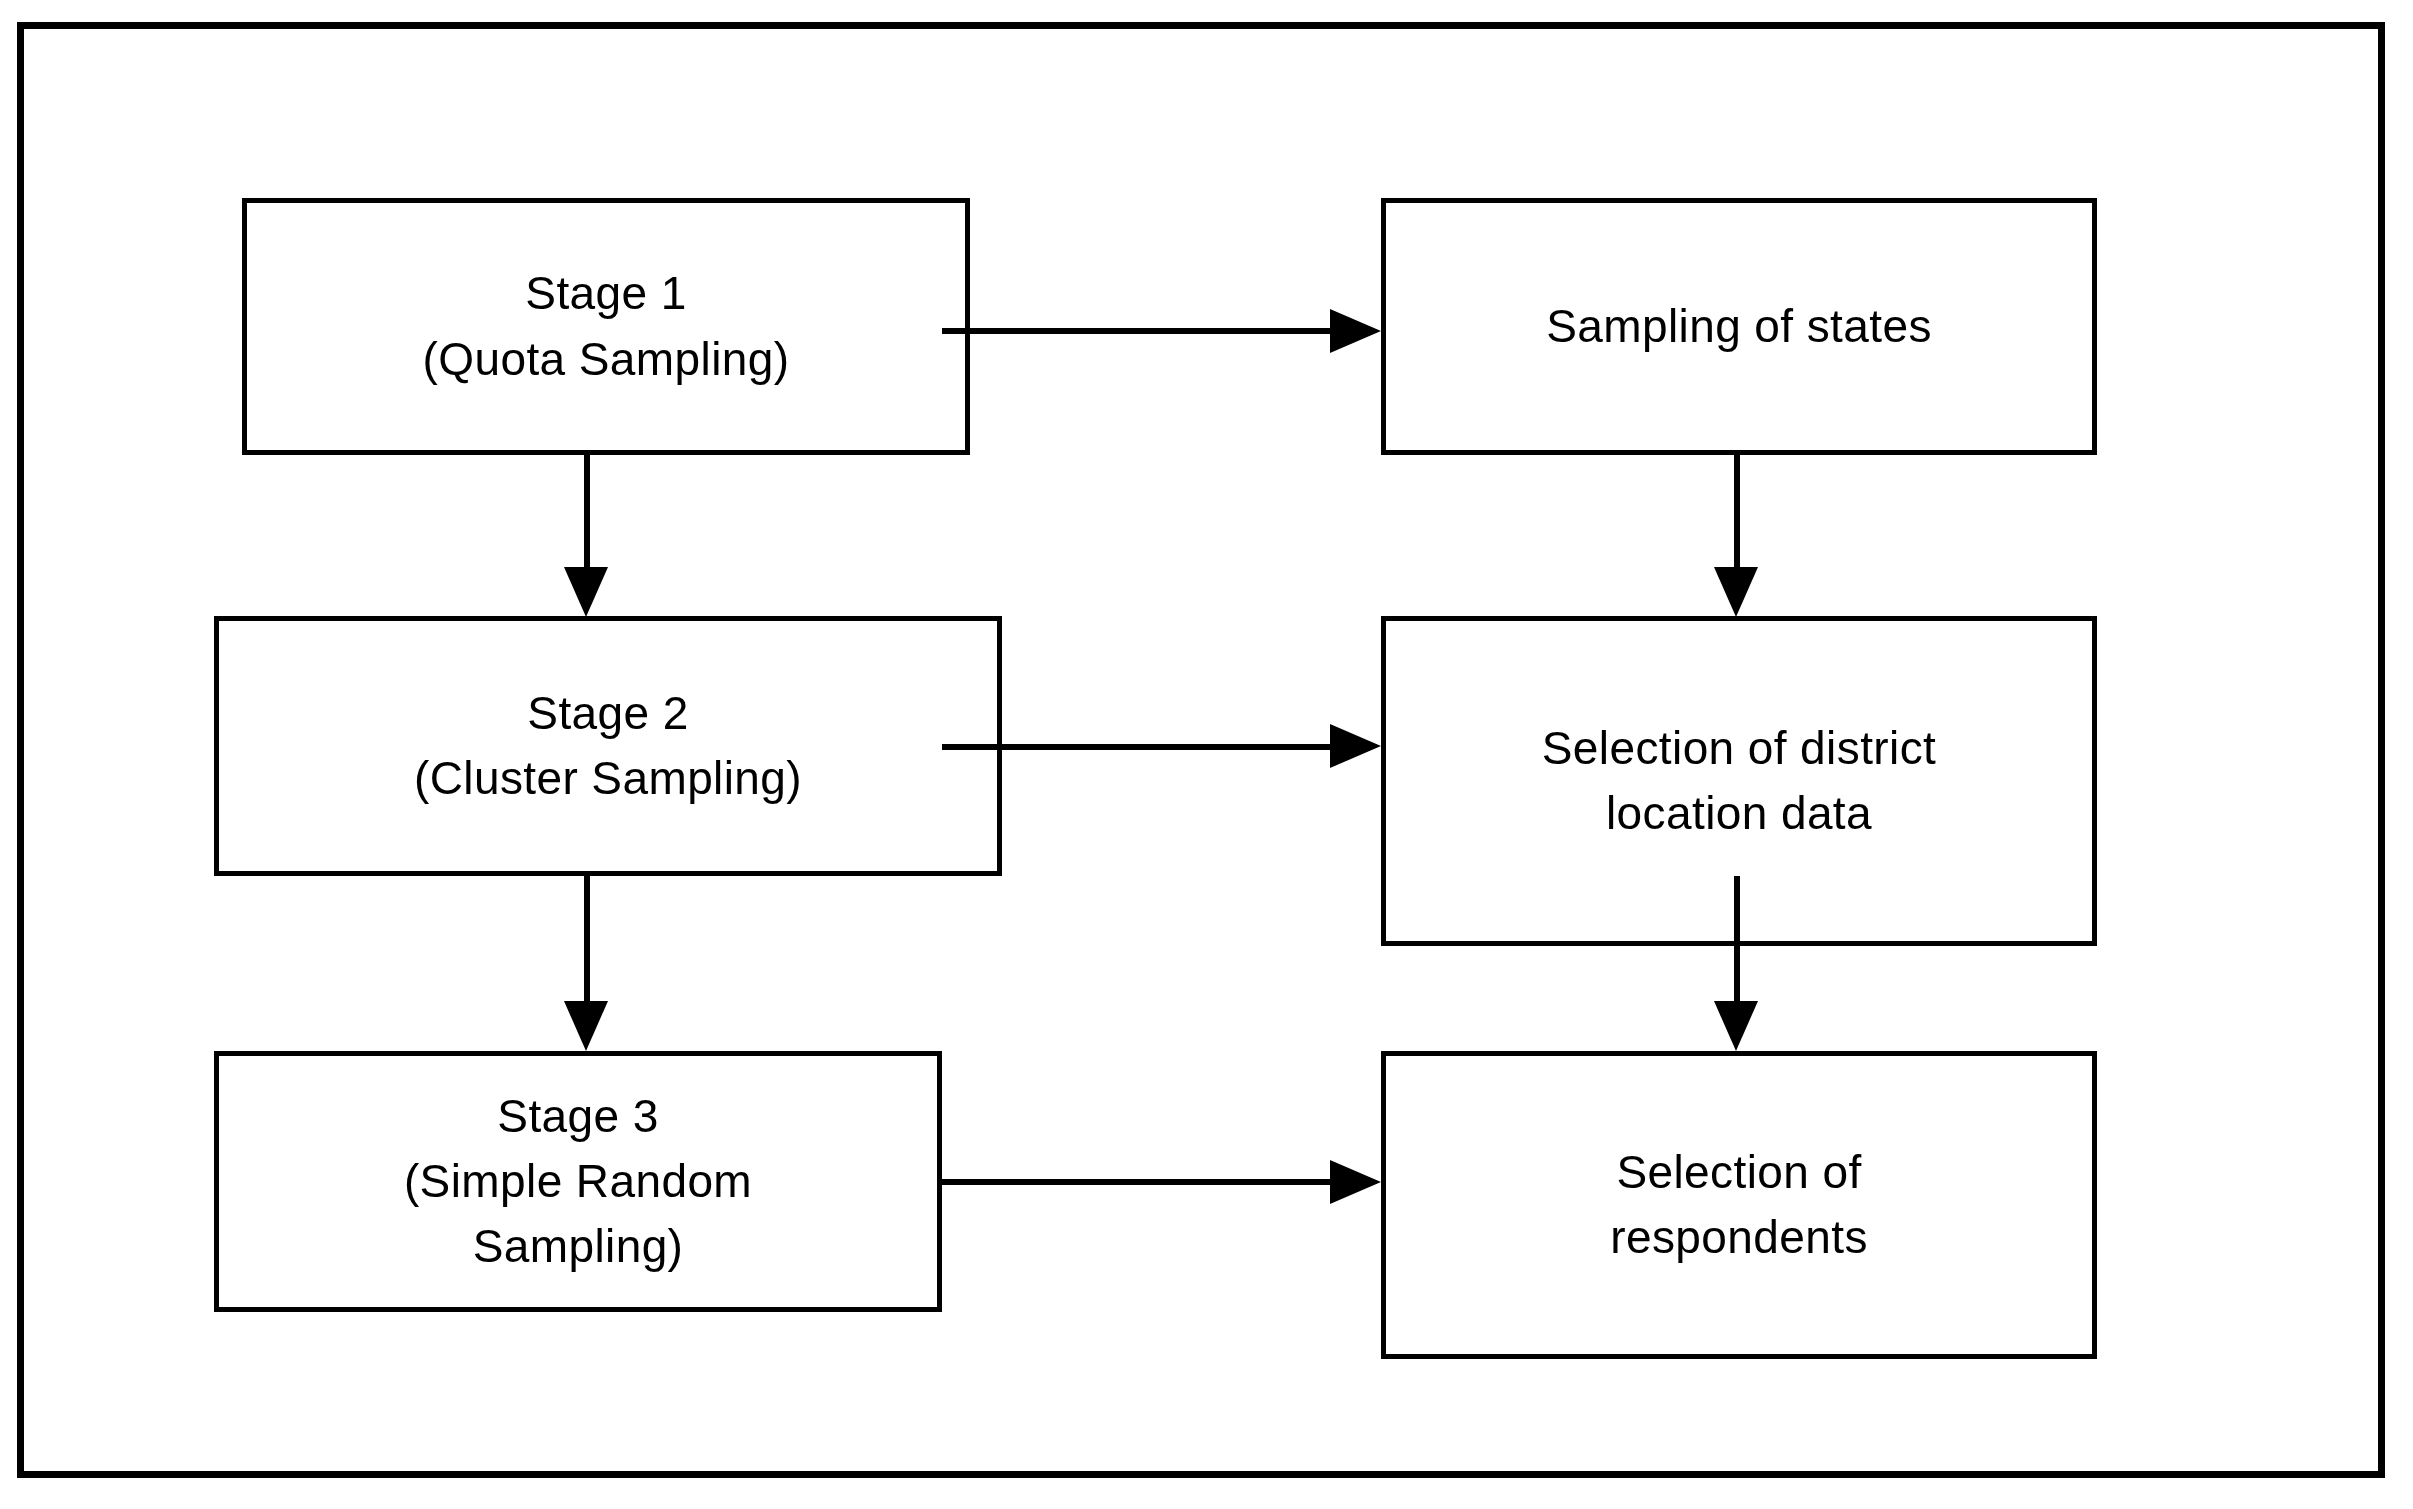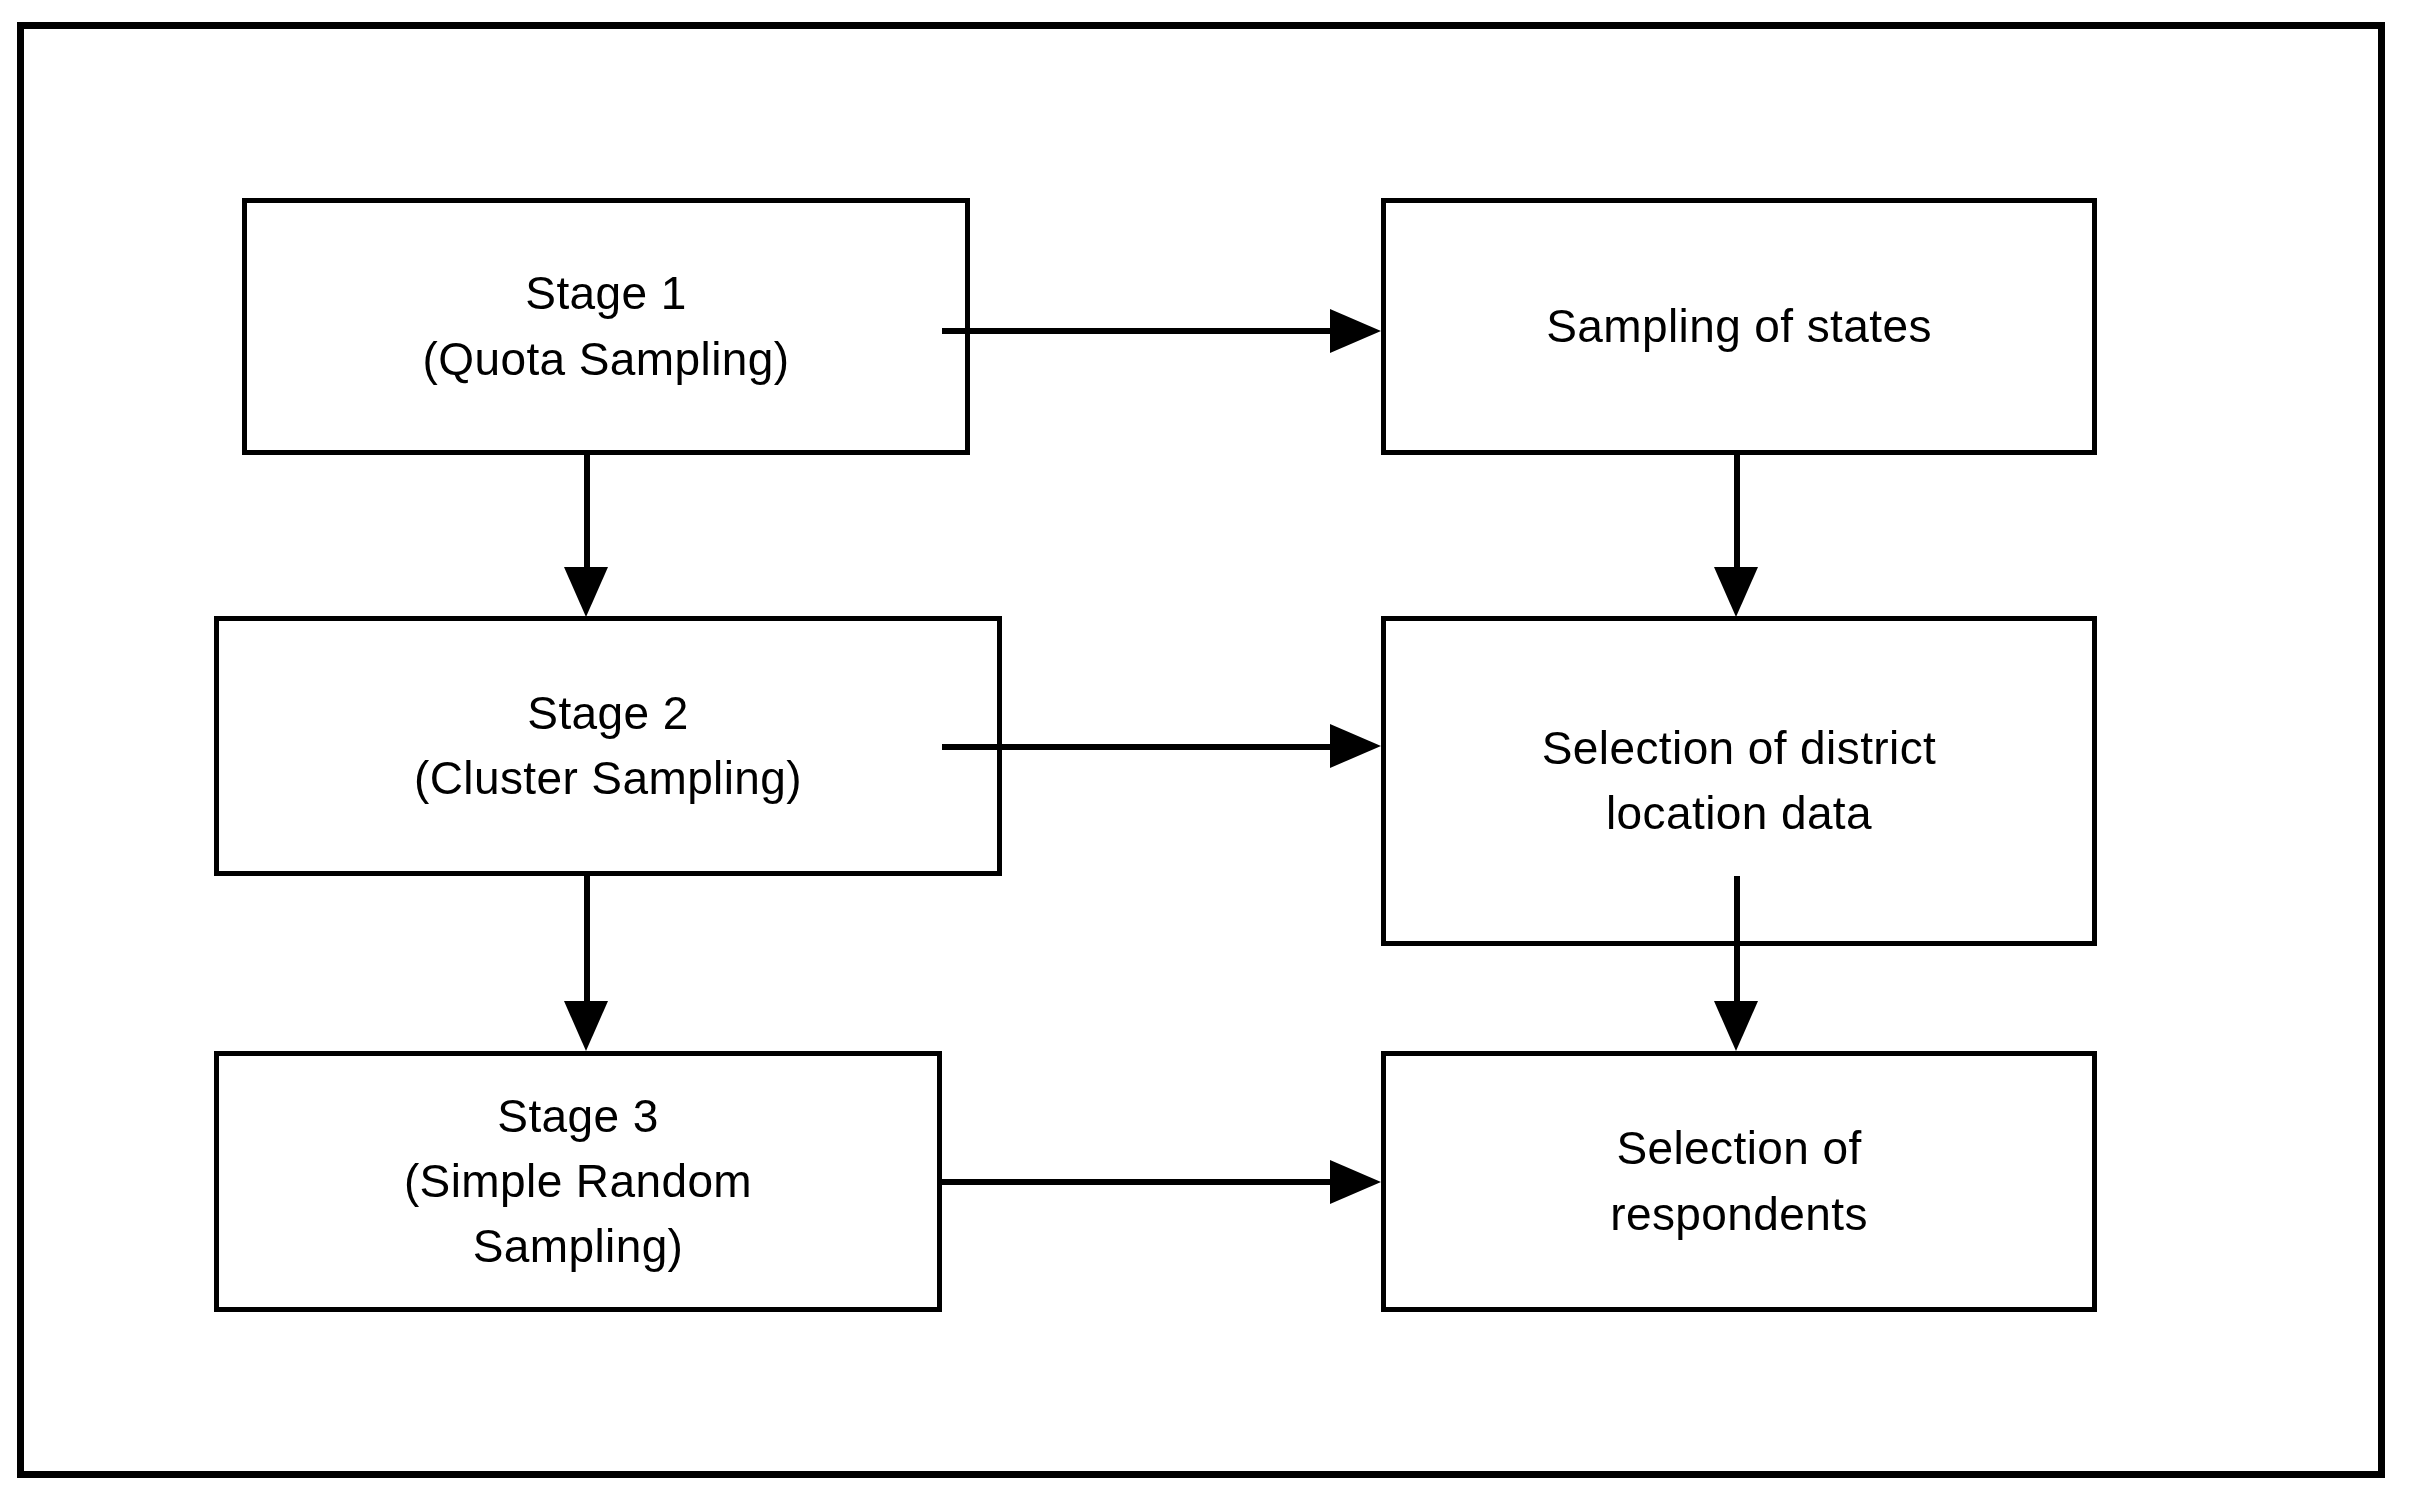--- a/index.html
+++ b/index.html
@@ -41,21 +41,21 @@
     white-space: pre-line;
     letter-spacing: 0.4px;
   }
   
   .n-stage1      { left: 214px;  top: 198px;  width: 728px; height: 257px; margin-left: 28px; }
   .n-stage2      { left: 214px;  top: 616px;  width: 788px; height: 260px; justify-content: center; }
   .n-stage3      { left: 214px;  top: 1051px; width: 728px; height: 261px; }
   
   .n-states      { left: 1381px; top: 198px;  width: 716px; height: 257px; }
   .n-district    { left: 1381px; top: 616px;  width: 716px; height: 330px; }
-  .n-respondents { left: 1381px; top: 1051px; width: 716px; height: 261px; }
+  .n-respondents { left: 1381px; top: 1051px; width: 716px; height: 308px; }
 
   .shaft-h {
     position: absolute;
     height: 5.5px;
     background: #000000;
   }
   .shaft-v {
     position: absolute;
     width: 5.5px;
     background: #000000;

